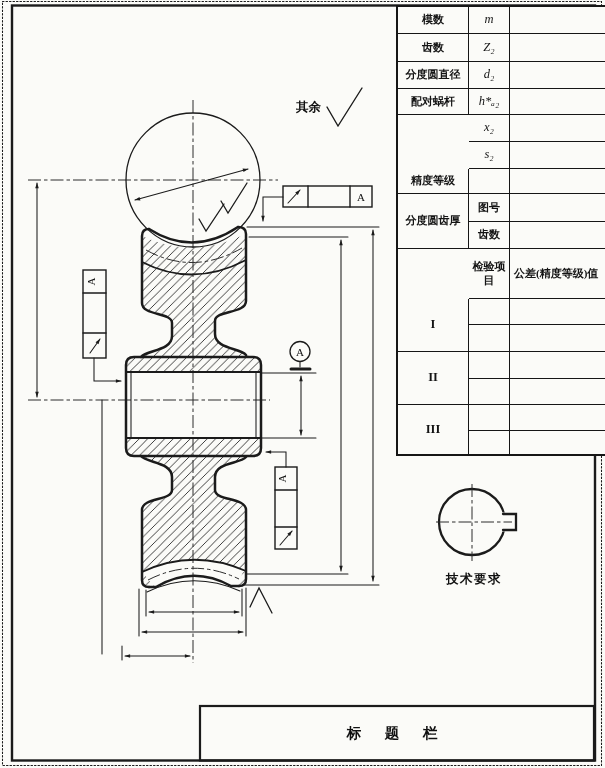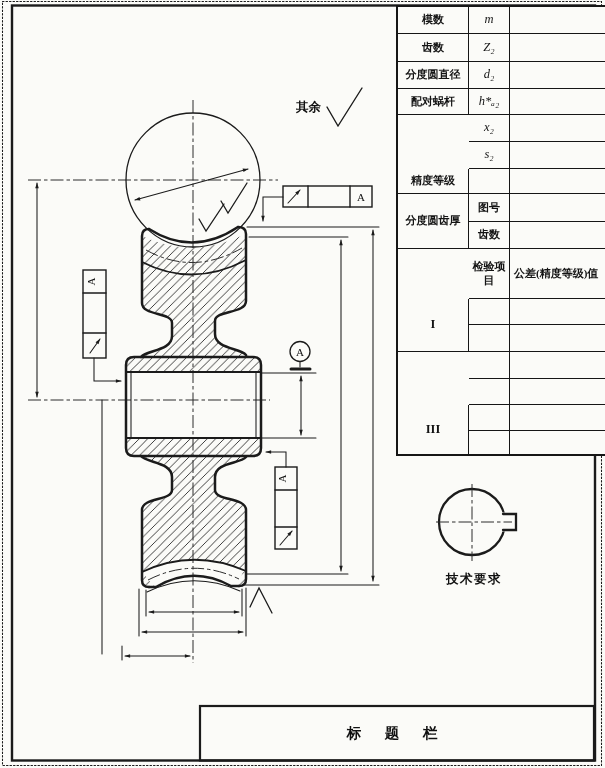--- a/index.html
+++ b/index.html
@@ -207,20 +207,21 @@
 
   <div class="c" style="grid-area:10/2">检验项目</div>
   <div class="c nr wrapcell" style="grid-area:10/3">公差(精度等级)值</div>
 
   <div class="c rom" style="grid-row:11/13;grid-column:1">I</div>
   <div class="c" style="grid-area:11/2"></div>
   <div class="c nr" style="grid-area:11/3"></div>
   <div class="c" style="grid-area:12/2"></div>
   <div class="c nr" style="grid-area:12/3"></div>
 
+  <div class="c rom" style="grid-row:13/15;grid-column:1">II</div>
   <div class="c" style="grid-area:13/2"></div>
   <div class="c nr" style="grid-area:13/3"></div>
   <div class="c" style="grid-area:14/2"></div>
   <div class="c nr" style="grid-area:14/3"></div>
 
   <div class="c rom nb" style="grid-row:15/17;grid-column:1">III</div>
   <div class="c" style="grid-area:15/2"></div>
   <div class="c nr" style="grid-area:15/3"></div>
   <div class="c nb" style="grid-area:16/2"></div>
   <div class="c nr nb" style="grid-area:16/3"></div>

